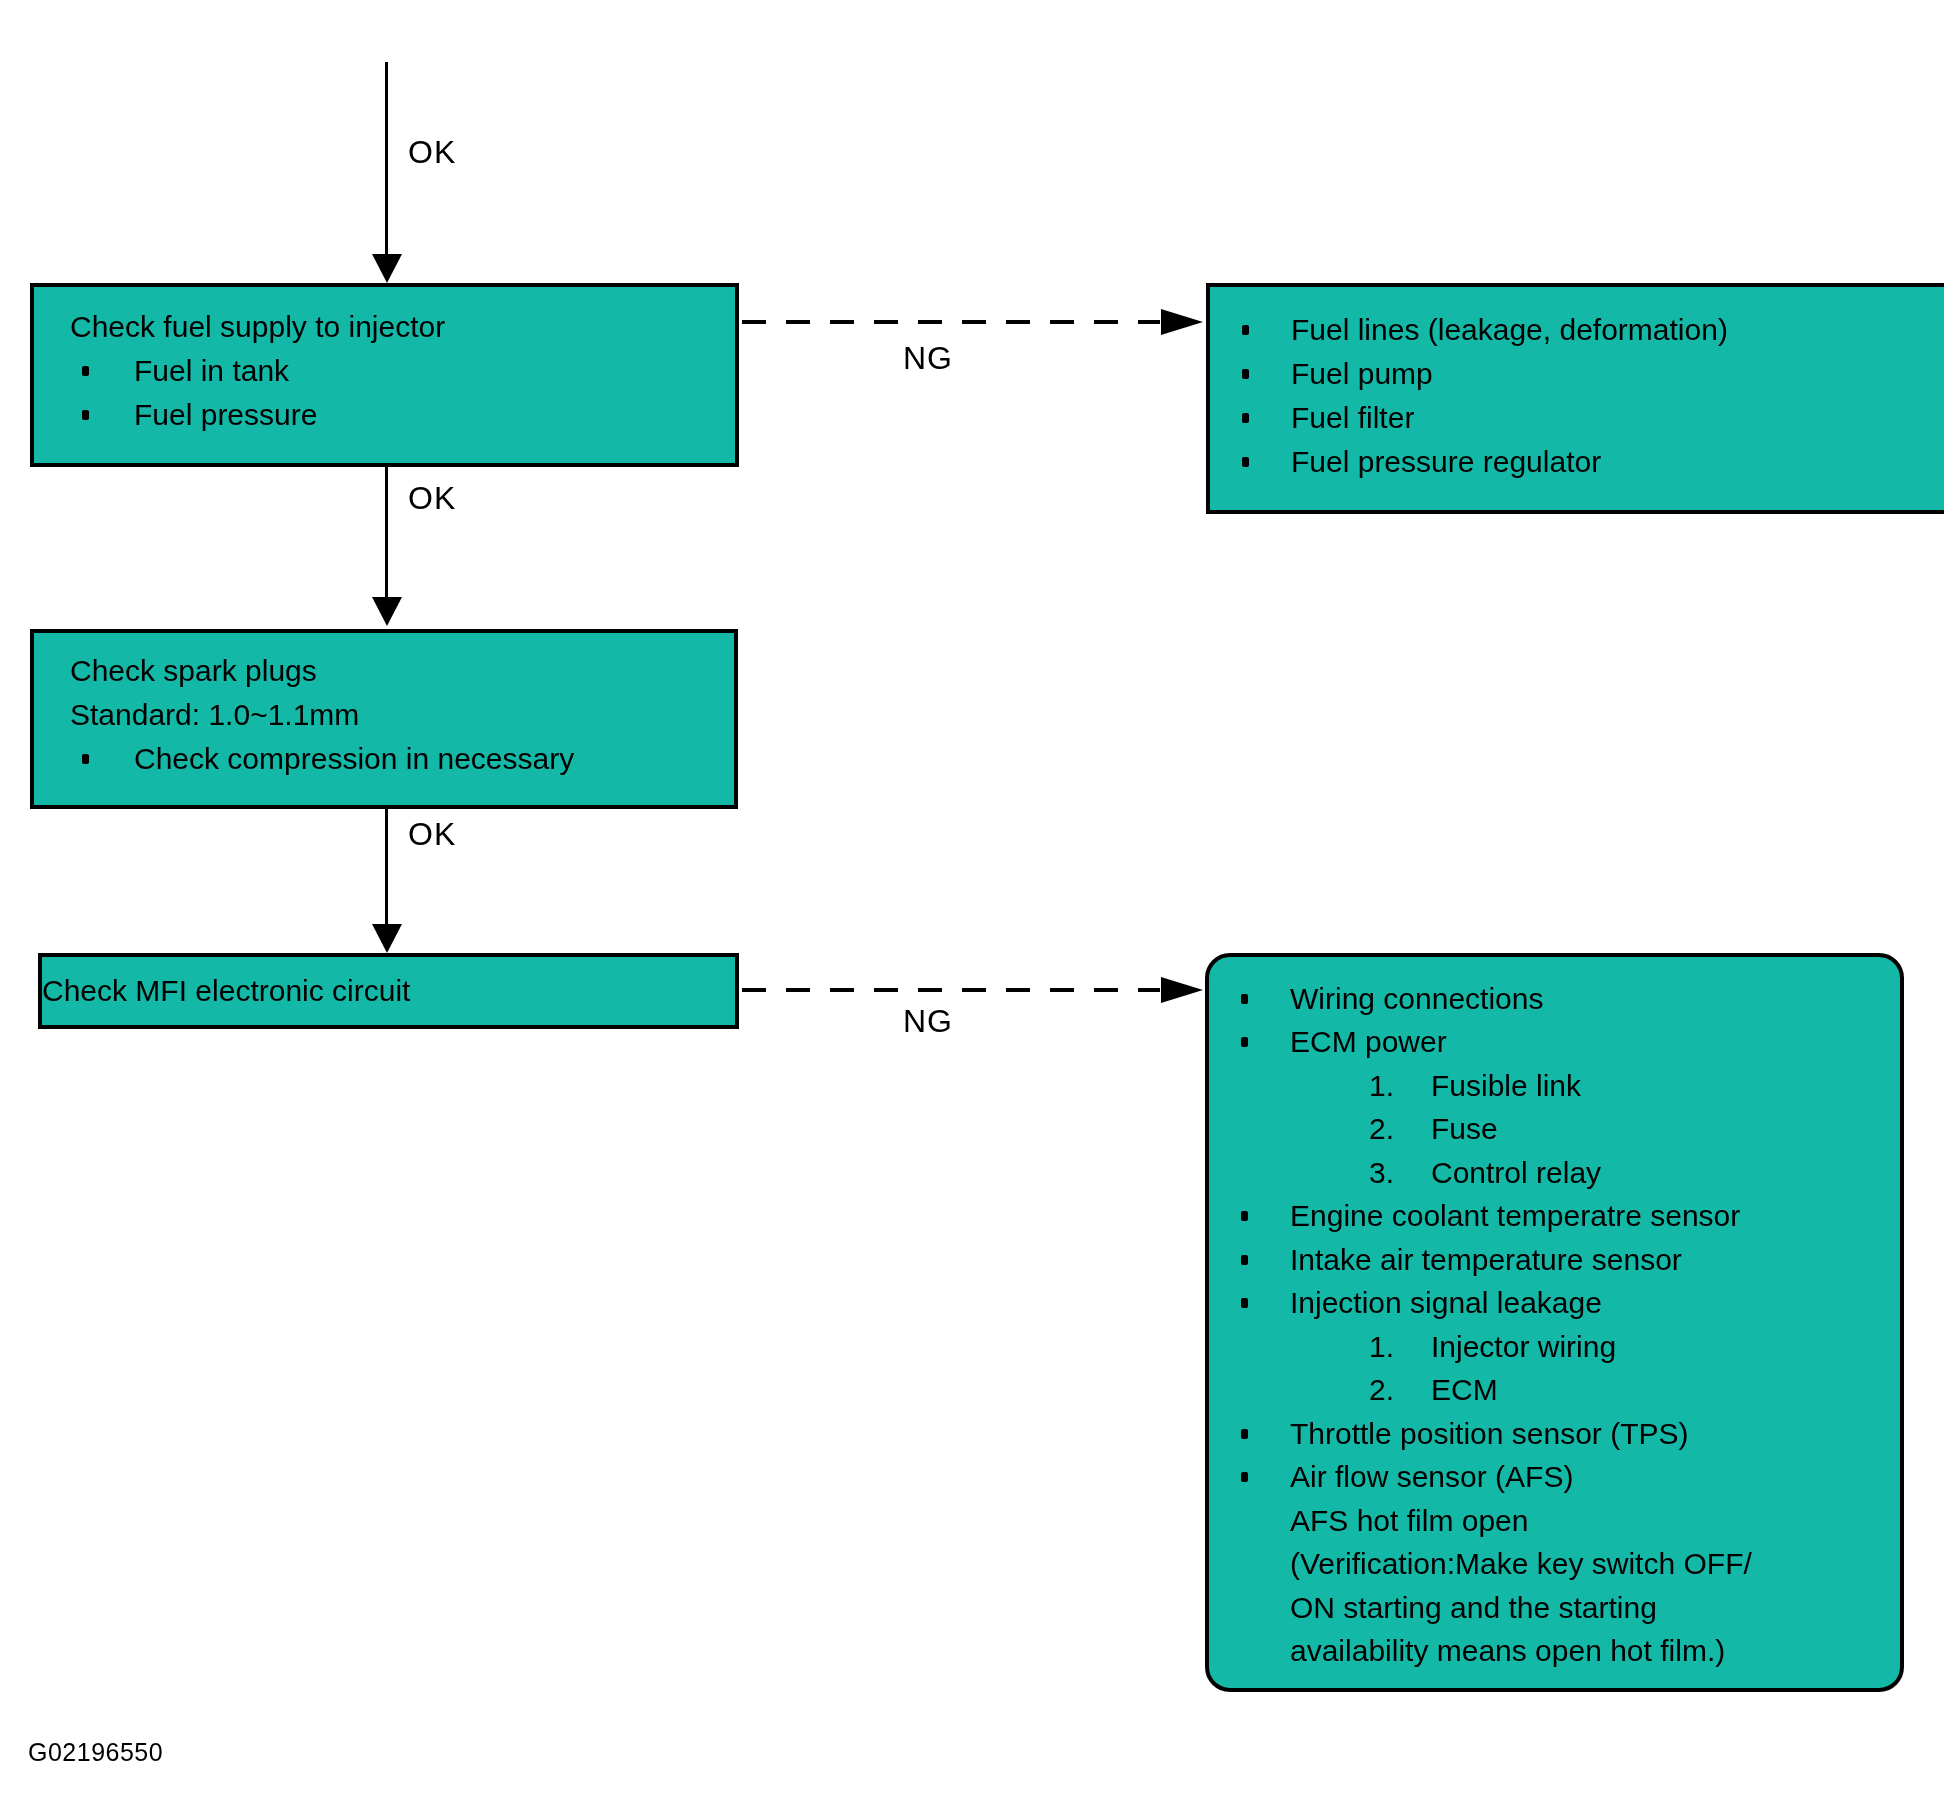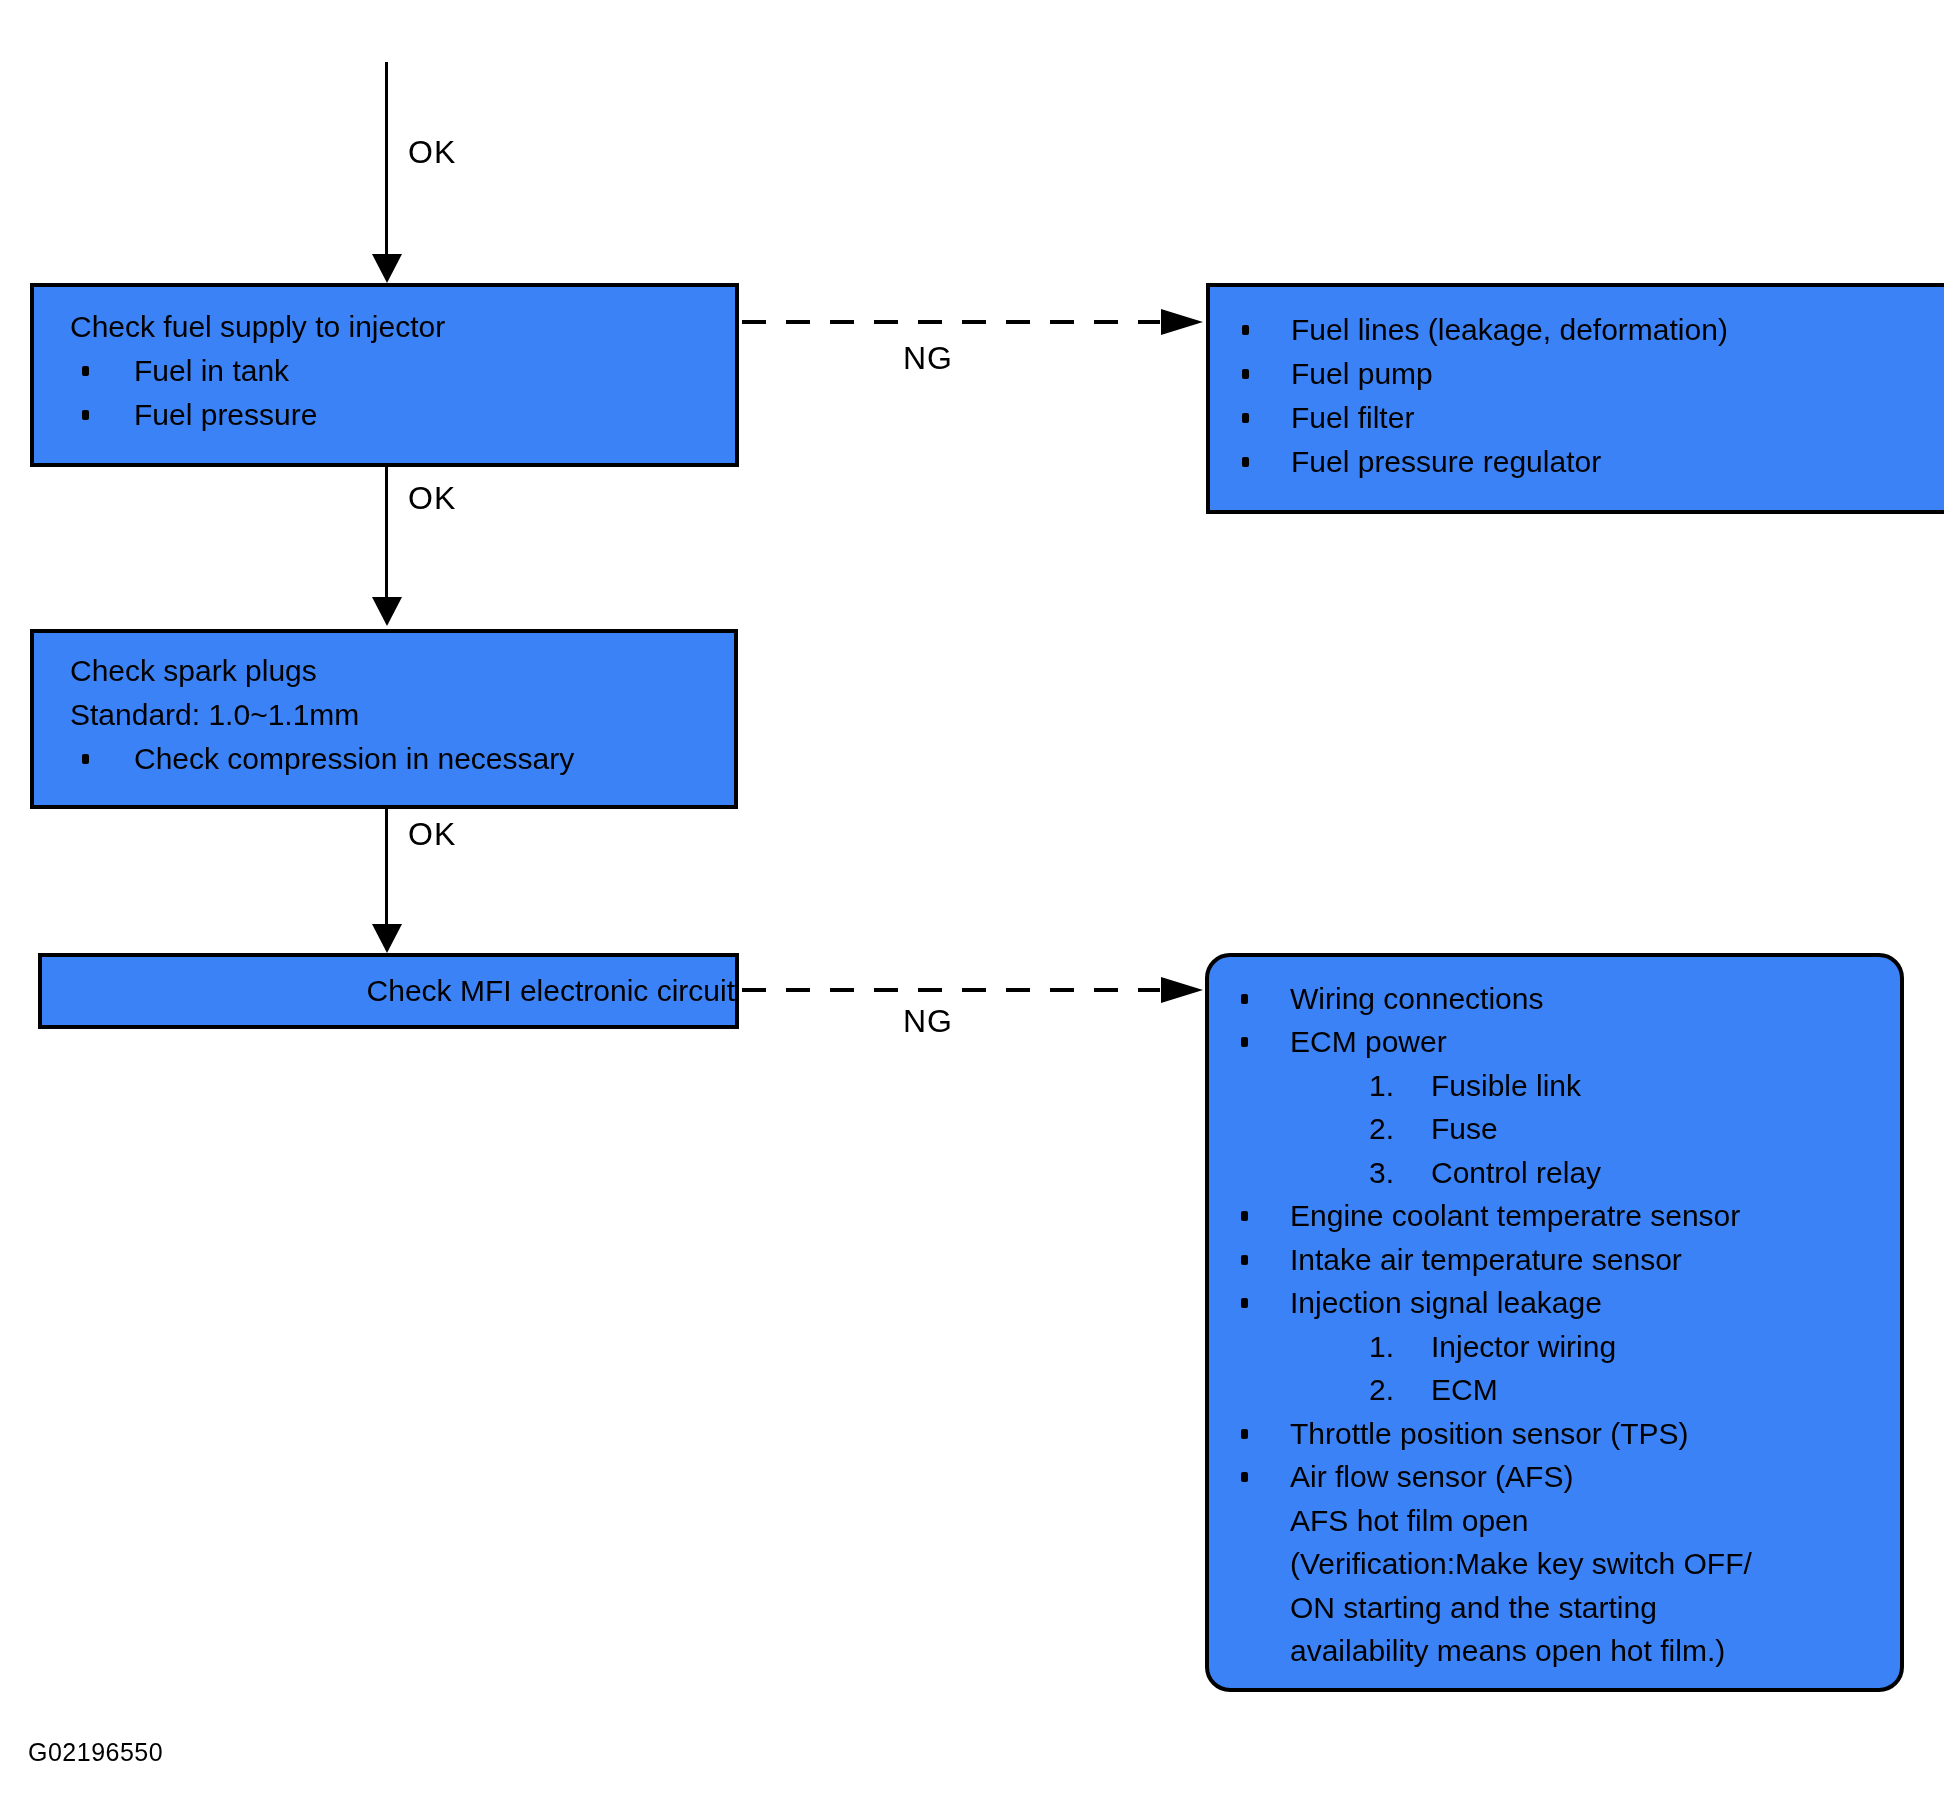--- a/index.html
+++ b/index.html
@@ -2,21 +2,21 @@
 <html><head>
 <meta charset="utf-8">
 <style>
   html,body { margin:0; padding:0; background:#ffffff; }
   .canvas {
     position:relative; width:1944px; height:1813px; background:#ffffff;
     font-family:"Liberation Sans", sans-serif; color:#000;
     overflow:hidden;
   }
   .box {
-    position:absolute; border:4px solid #000; background:#3b82f6;
+    position:absolute; border:4px solid #000; background:#14b8a6;
     box-sizing:border-box; font-size:30px; line-height:44px;
   }
   .li { display:flex; align-items:center; height:44px; }
   .dot { width:7px; height:10px; background:#000; border-radius:2px; flex:0 0 auto; }
   .num { flex:0 0 auto; }
   .txt { white-space:pre; }
 
   
   .leftbox .plain .txt { margin-left:36px; }
   .leftbox .dot { margin-left:48px; }
@@ -24,21 +24,21 @@
 
   
   .rightbox .dot { margin-left:32px; }
   .rightbox .bullet .txt { margin-left:42px; }
   .rightbox .num { margin-left:80px; width:62px; }
   .rightbox .plain .txt { margin-left:81px; }
 
   .box-step1 { left:30px;  top:283px; width:709px; height:184px; padding-top:18px; }
   .box-step2 { left:30px;  top:629px; width:708px; height:180px; padding-top:16px; }
   .box-step3 { left:38px;  top:953px; width:701px; height:76px;
-               display:flex; align-items:center; justify-content:flex-end; }
+               display:flex; align-items:center; justify-content:flex-start; }
   .box-ng1   { left:1206px; top:283px; width:827px; height:231px; padding-top:21px; }
   .box-ng2   { left:1205px; top:953px; width:699px; height:739px; padding-top:20px;border-radius:25px; }
   .box-ng2 .li { height:43.5px; }
 
   .vline { position:absolute; width:3px; background:#000; }
   .v1 { left:385px; top:62px;  height:194px; }
   .v2 { left:385px; top:467px; height:132px; }
   .v3 { left:385px; top:809px; height:116px; }
   .arrow-down {
     position:absolute; width:0; height:0;

